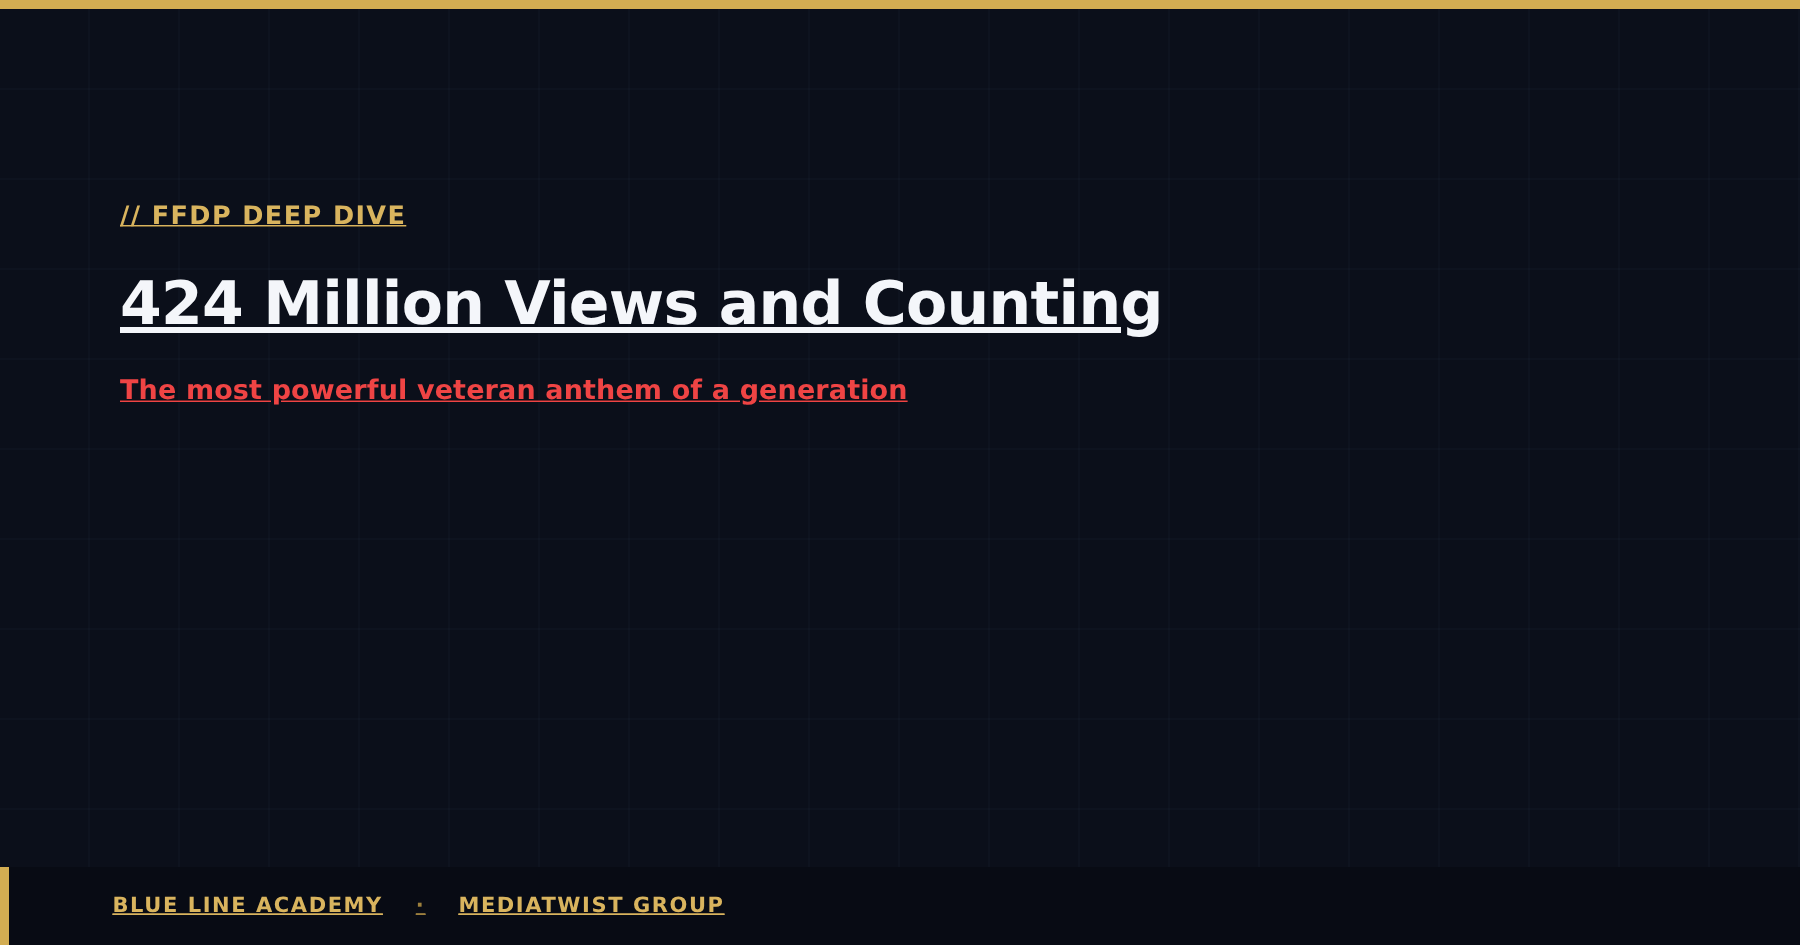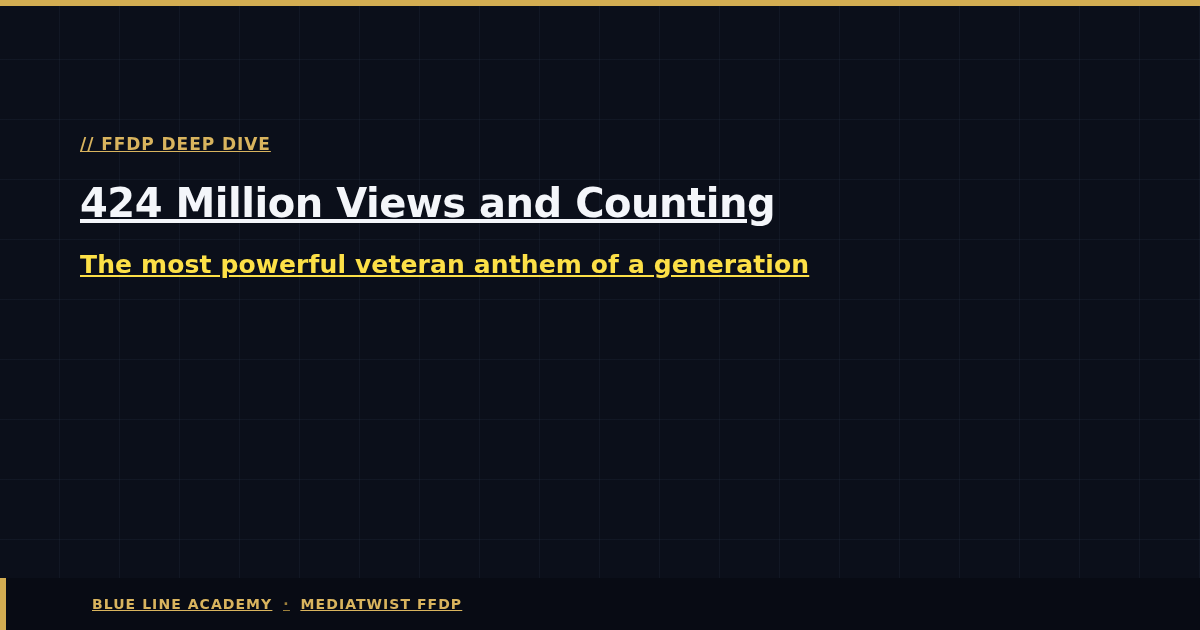--- a/index.html
+++ b/index.html
@@ -73,24 +73,24 @@
     font-size:40px;
     font-weight:700;
     letter-spacing:-0.012em;
     color:#f4f6fa;
     line-height:1.06;
     white-space:nowrap;
   }
 
   .subtitle {
     margin-top:24px;
-    font-size:25px;
+    font-size:18px;
     font-weight:700;
     letter-spacing:0.005em;
-    color:#fde047;
+    color:#ef4444;
     line-height:1.3;
     white-space:nowrap;
   }
 
   
   .footer {
     position:absolute;
     left:0;
     bottom:0;
     width:1200px;
@@ -103,26 +103,26 @@
     position:absolute;
     left:0;
     top:0;
     width:6px;
     height:52px;
     background:#d3ad52;
   }
 
   .footer-text {
     position:absolute;
-    left:92px;
+    left:75px;
     top:0;
     height:52px;
     display:flex;
     align-items:center;
-    gap:11px;
+    gap:22px;
     font-size:14px;
     font-weight:700;
     letter-spacing:0.075em;
     color:#d9b45e;
     white-space:nowrap;
     text-align:center;
   }
 
   .footer-sep {
     color:#9d803c;
@@ -144,17 +144,17 @@
     <h1 class="headline">424 Million Views and Counting</h1>
 
     <div class="subtitle">The most powerful veteran anthem of a generation</div>
   </div>
 
   <div class="footer">
     <div class="footer-accent"></div>
     <div class="footer-text">
       <span>BLUE LINE ACADEMY</span>
       <span class="footer-sep">·</span>
-      <span>MEDIATWIST FFDP</span>
+      <span>MEDIATWIST GROUP</span>
     </div>
   </div>
 
 </div>
 
 </body></html>

